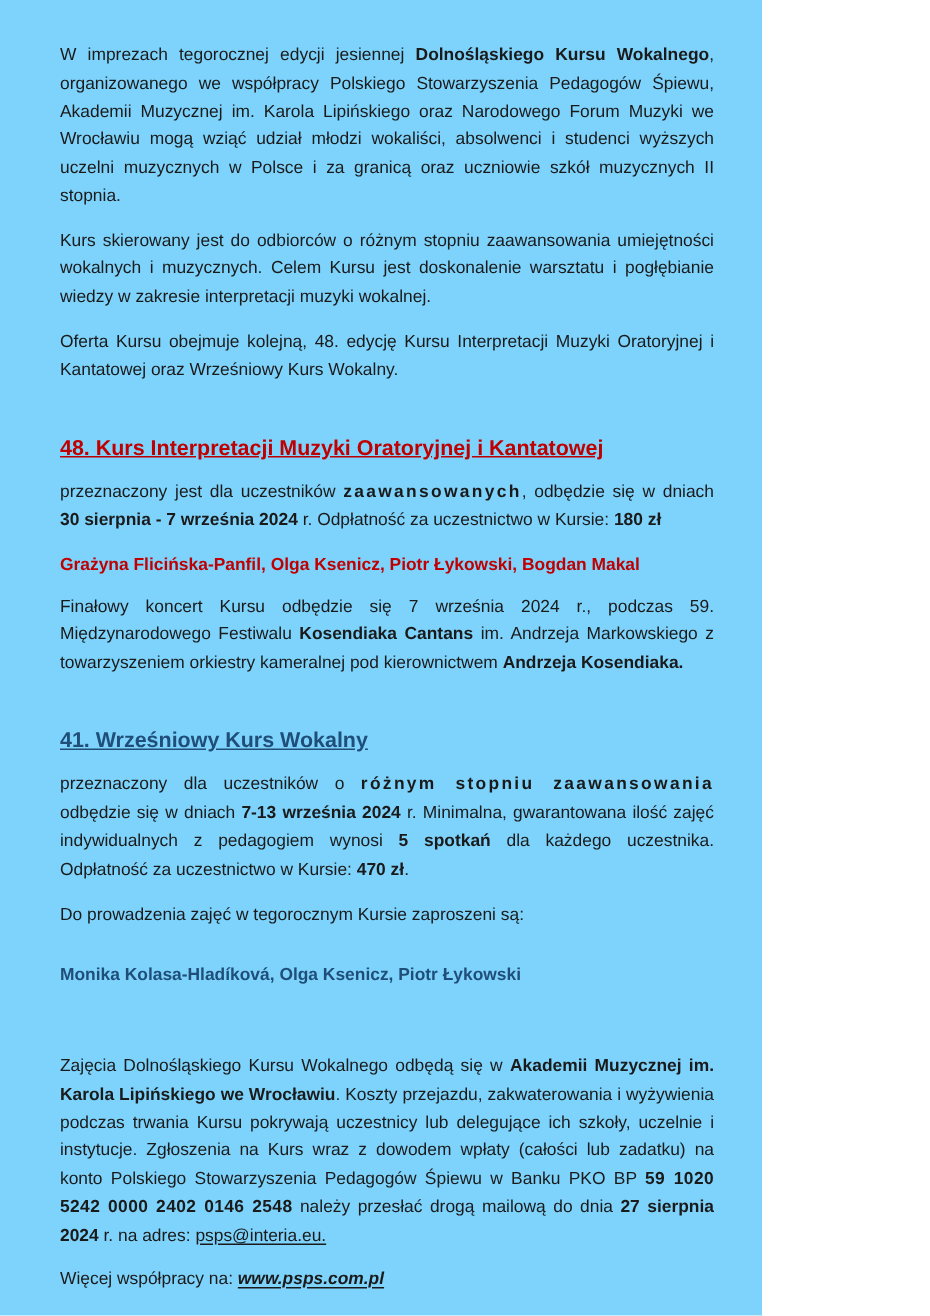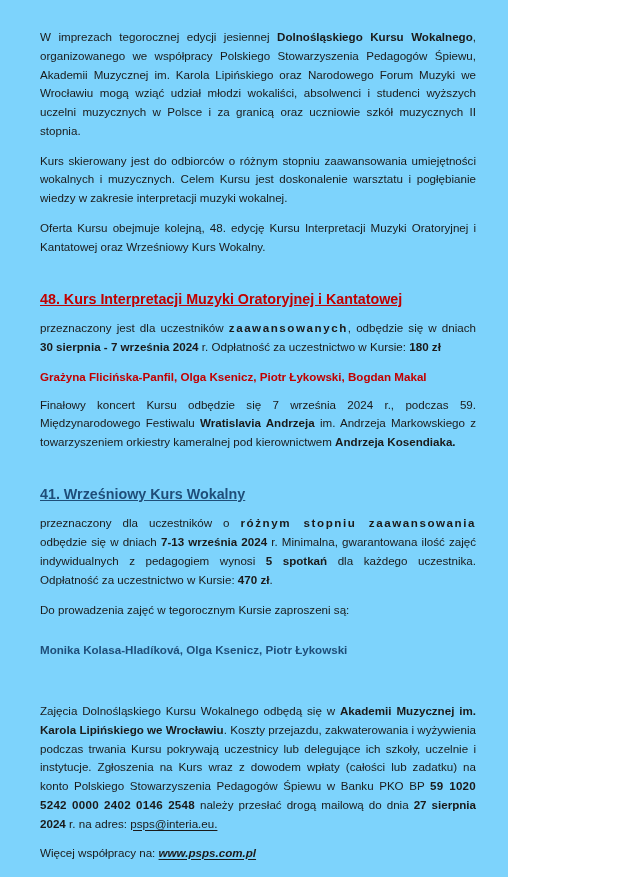--- a/index.html
+++ b/index.html
@@ -97,21 +97,21 @@
   </section>
 
   <section>
     <h2 class="heading-red sec-gap-before">48. Kurs Interpretacji Muzyki Oratoryjnej i Kantatowej</h2>
 
     <p class="sec-gap-after"><span>przeznaczony jest dla uczestników </span><span class="spaced">zaawansowanych</span><span>, odbędzie się w dniach </span><b>30 sierpnia - 7 września 2024</b><span> r. Odpłatność za uczestnictwo w Kursie: </span><b>180 zł</b></p>
 
 
     <div class="names names-red">Grażyna Flicińska-Panfil, Olga Ksenicz, Piotr Łykowski, Bogdan Makal</div>
 
-    <p><span>Finałowy koncert Kursu odbędzie się 7 września 2024 r., podczas 59. Międzynarodowego Festiwalu </span><b>Wratislavia Andrzeja</b><span> im. Andrzeja Markowskiego z towarzyszeniem orkiestry kameralnej pod kierownictwem </span><b>Andrzeja Kosendiaka.</b></p>
+    <p><span>Finałowy koncert Kursu odbędzie się 7 września 2024 r., podczas 59. Międzynarodowego Festiwalu </span><b>Kosendiaka Cantans</b><span> im. Andrzeja Markowskiego z towarzyszeniem orkiestry kameralnej pod kierownictwem </span><b>Andrzeja Kosendiaka.</b></p>
   </section>
 
   <section>
     <h2 class="heading-blue sec-gap-before">41. Wrześniowy Kurs Wokalny</h2>
 
     <p class="sec-gap-after"><span>przeznaczony dla uczestników o </span><span class="spaced">różnym stopniu zaawansowania</span><span> odbędzie się w dniach </span><b>7-13 września 2024</b><span> r. Minimalna, gwarantowana ilość zajęć indywidualnych z pedagogiem wynosi </span><b>5 spotkań</b><span> dla każdego uczestnika. Odpłatność za uczestnictwo w Kursie: </span><b>470 zł</b><span>.</span></p>
 
     <p>Do prowadzenia zajęć w tegorocznym Kursie zaproszeni są:</p>
 
     <div class="names names-blue">Monika Kolasa-Hladíková, Olga Ksenicz, Piotr Łykowski</div>

